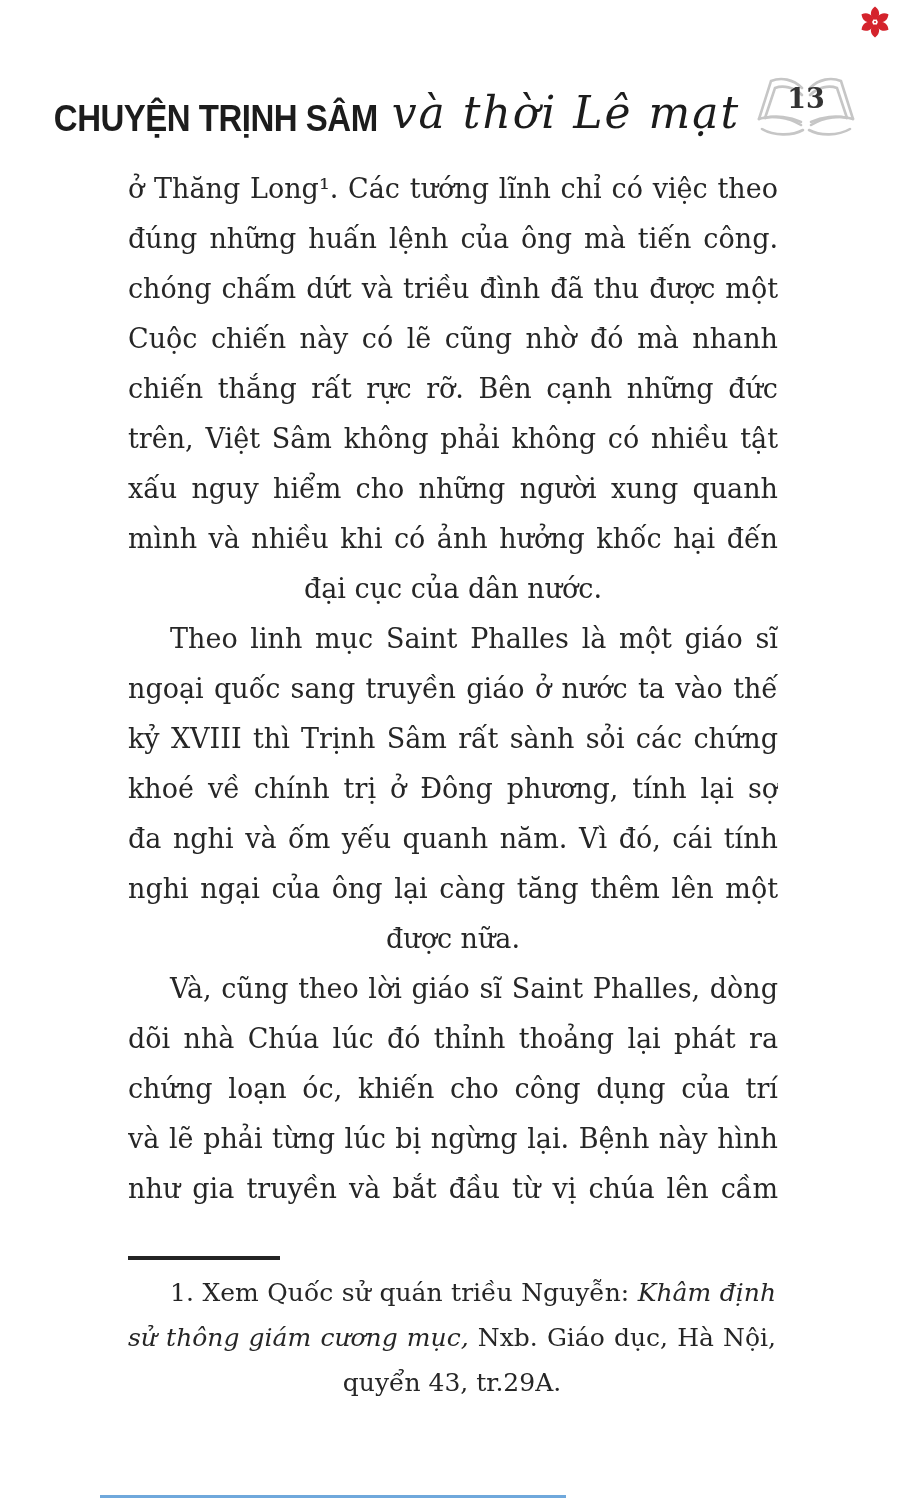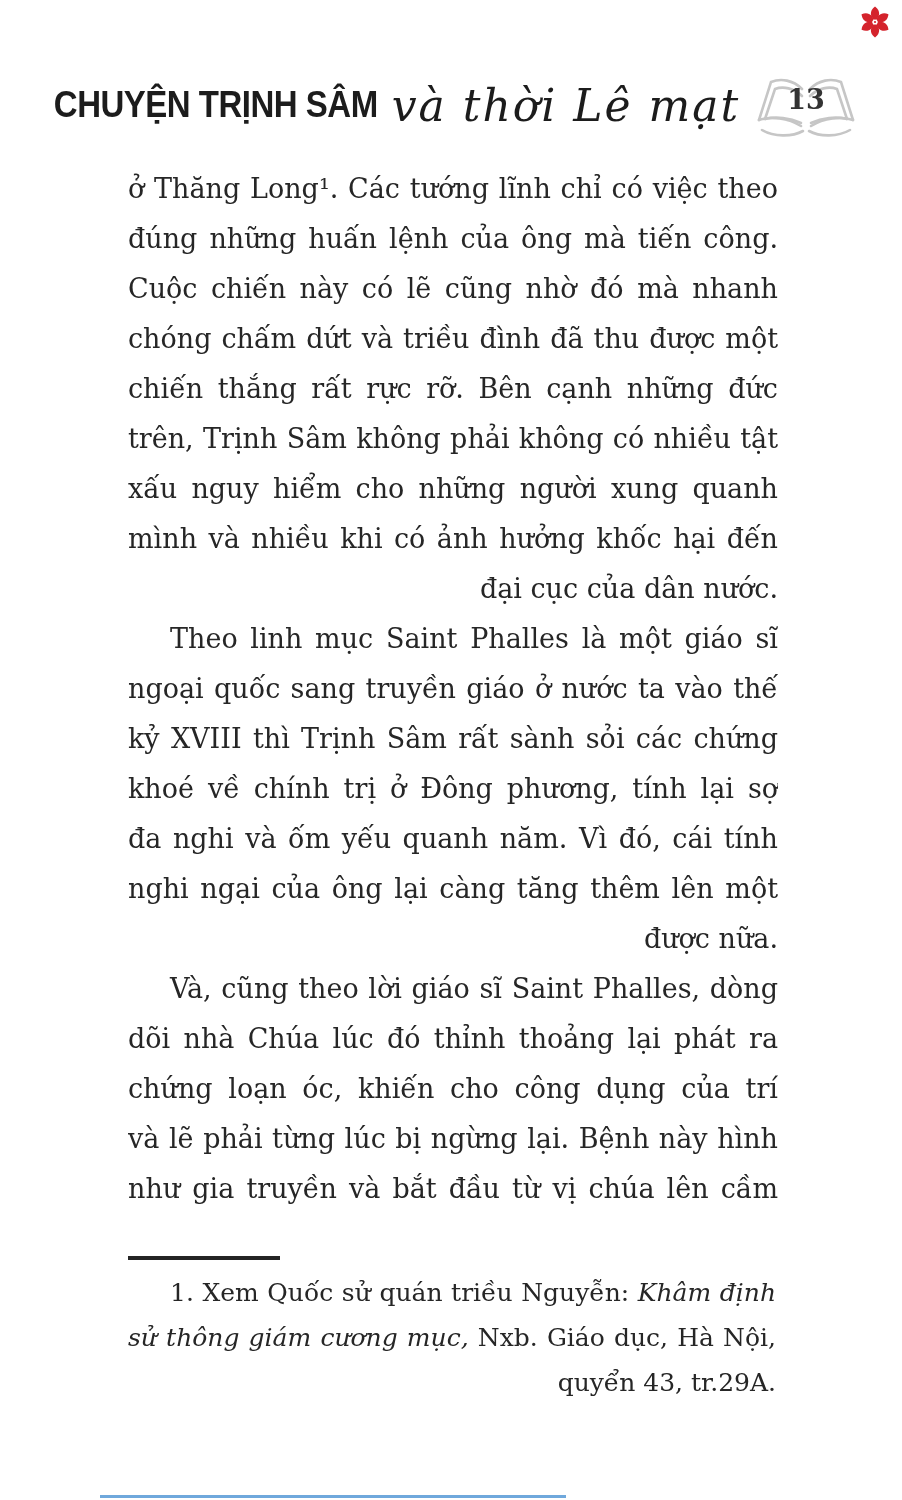--- a/index.html
+++ b/index.html
@@ -9,41 +9,41 @@
     background:#ffffff;
     font-family:"DejaVu Serif","Liberation Serif",serif;
     color:#262626;
     overflow:hidden;
   }
   
   .flower{position:absolute;top:5px;left:858px;width:34px;height:34px;}
   
   .header{
     position:absolute;top:72px;left:120px;right:110px;height:66px;
-    display:flex;align-items:center;justify-content:center;gap:14px;
+    display:flex;align-items:flex-end;justify-content:center;gap:14px;
     white-space:nowrap;
   }
   .h-title{
     font-family:"Liberation Sans","DejaVu Sans",sans-serif;
     font-weight:700;font-size:33px;letter-spacing:-0.5px;
     color:#1c1c1c;transform:scaleY(1.12);
   }
   .h-script{
     font-family:"DejaVu Serif",serif;font-style:italic;
     font-size:44px;color:#1c1c1c;letter-spacing:2px;
   }
   .book-badge{display:inline-block;width:104px;height:64px;margin-top:4px;}
   
   .bodytext{position:absolute;top:164px;left:128px;width:650px;}
   .line{
     font-size:27px;line-height:50px;height:50px;
     color:#262626;overflow:hidden;
   }
   .j{text-align:justify;text-align-last:justify;}
-  .lastline{text-align:right;}
+  .lastline{text-align:center;}
   .indent{text-indent:42px;}
   
   .footnote{position:absolute;top:1256px;left:128px;width:648px;}
   .fn-rule{width:152px;height:0;border-top:4px solid #242424;margin:0 0 10px 0;}
   .fn-line{font-size:25px;line-height:45px;height:45px;color:#262626;overflow:hidden;}
   .it{font-style:italic;}
   
   .bottom-line{position:absolute;top:1495px;left:100px;width:466px;height:3px;background:#6fa8dc;}
 </style>
 </head>
@@ -96,24 +96,24 @@
         <text x="52" y="34" text-anchor="middle" stroke="none" fill="#333333" font-family="DejaVu Serif, serif" font-size="27" font-weight="bold">13</text>
       </svg>
     </span>
   </div>
 
   <div class="bodytext">
 
     <div class="para">
       <div class="line j">ở Thăng Long¹. Các tướng lĩnh chỉ có việc theo</div>
       <div class="line j">đúng những huấn lệnh của ông mà tiến công.</div>
+      <div class="line j">chóng chấm dứt và triều đình đã thu được một</div>
       <div class="line j">Cuộc chiến này có lẽ cũng nhờ đó mà nhanh</div>
-      <div class="line j">chóng chấm dứt và triều đình đã thu được một</div>
       <div class="line j">chiến thắng rất rực rỡ. Bên cạnh những đức tính</div>
-      <div class="line j">trên, Trịnh Sâm không phải không có nhiều tật</div>
+      <div class="line j">trên, Việt Sâm không phải không có nhiều tật</div>
       <div class="line j">xấu nguy hiểm cho những người xung quanh</div>
       <div class="line j">mình và nhiều khi có ảnh hưởng khốc hại đến cả</div>
       <div class="line lastline">đại cục của dân nước.</div>
     </div>
 
     <div class="para">
       <div class="line j indent">Theo linh mục Saint Phalles là một giáo sĩ</div>
       <div class="line j">ngoại quốc sang truyền giáo ở nước ta vào thế</div>
       <div class="line j">kỷ XVIII thì Trịnh Sâm rất sành sỏi các chứng</div>
       <div class="line j">khoé về chính trị ở Đông phương, tính lại sợ sệt,</div>

